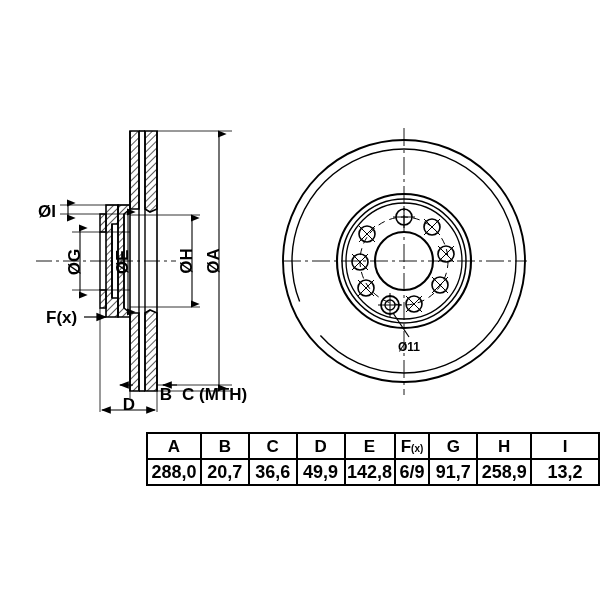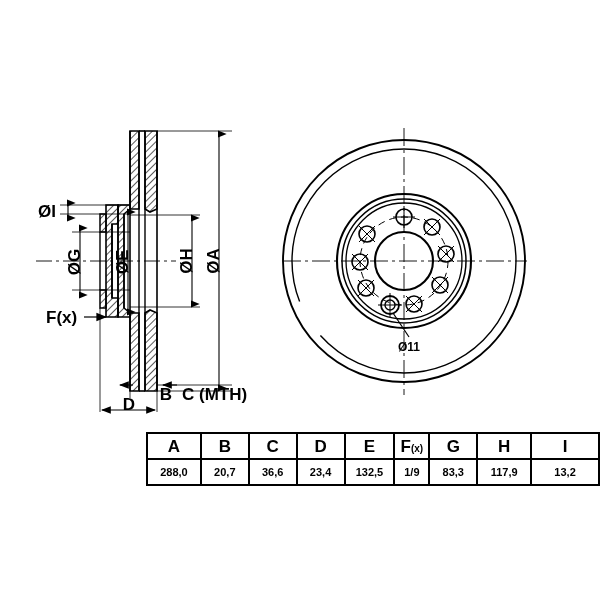--- a/index.html
+++ b/index.html
@@ -51,21 +51,21 @@
     color: #000000;
     padding: 0;
     line-height: 1;
   }
   #spec-table tr.hdr td {
     height: 24px;
     font-size: 17px;
   }
   #spec-table tr.vals td {
     height: 24px;
-    font-size: 11px;
+    font-size: 18px;
   }
   #spec-table td.fx-head {
     font-size: 14px;
   }
   .fx-sub {
     font-size: 10px;
   }
 </style>
 </head>
 <body>
@@ -289,23 +289,23 @@
         <td style="width:48px">E</td>
         <td style="width:33px" class="fx-head"><span>F</span><span class="fx-sub">(x)</span></td>
         <td style="width:46px">G</td>
         <td style="width:52px">H</td>
         <td style="width:66px">I</td>
       </tr>
       <tr class="vals">
         <td>288,0</td>
         <td>20,7</td>
         <td>36,6</td>
-        <td>23,4</td>
-        <td>132,5</td>
-        <td>1/9</td>
-        <td>83,3</td>
-        <td>117,9</td>
+        <td>49,9</td>
+        <td>142,8</td>
+        <td>6/9</td>
+        <td>91,7</td>
+        <td>258,9</td>
         <td>13,2</td>
       </tr>
     </tbody>
   </table>
 
 </div>
 
 </body></html>

